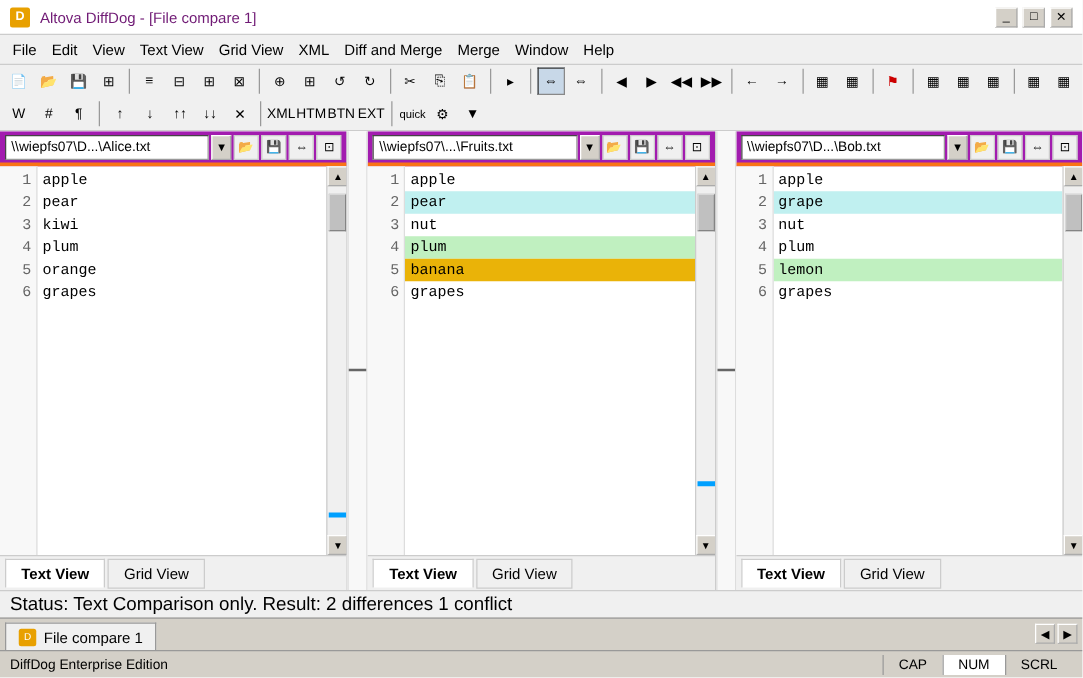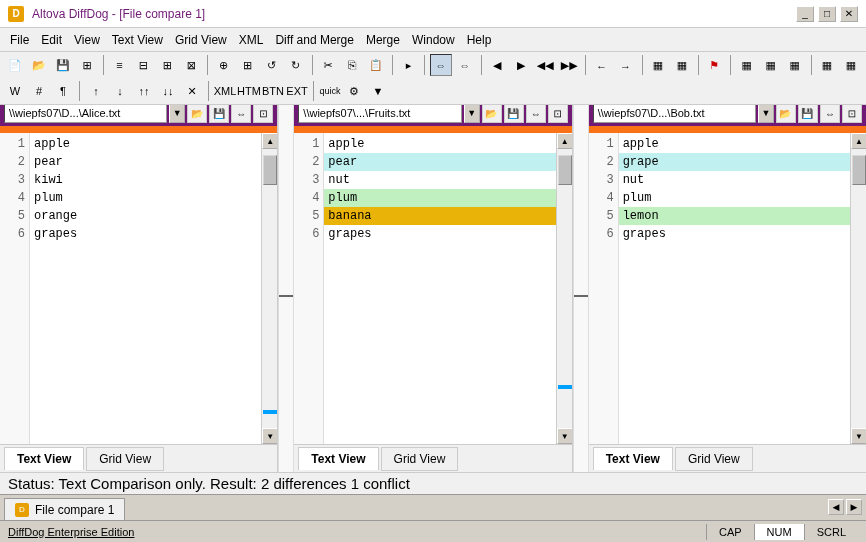--- a/index.html
+++ b/index.html
@@ -22,21 +22,21 @@
     .toolbar-sep { width: 1px; height: 20px; background: #999; margin: 0 3px; }
     .tb-btn { width: 22px; height: 22px; background: #f0f0f0; border: 1px solid transparent; cursor: pointer; display: flex; align-items: center; justify-content: center; font-size: 11px; flex-shrink: 0; }
     .tb-btn.active { background: #c8d8e8; border: 1px inset #888; }
     
     
     .main-area { display: flex; flex: 1; overflow: hidden; background: #fff; }
     
     .diff-panel { display: flex; flex-direction: column; border-right: 1px solid #ccc; flex: 1; min-width: 0; }
     .diff-panel:last-child { border-right: none; }
     
-    .panel-header { background: #701a75; border-bottom: 7px solid #f97316; padding: 3px 4px; display: flex; align-items: flex-end; gap: 2px; flex-shrink: 0; height: 28px; }
+    .panel-header { background: #a21caf; border-bottom: 3px solid #f97316; padding: 3px 4px; display: flex; align-items: flex-start; gap: 2px; flex-shrink: 0; height: 28px; }
     .path-combo { flex: 1; background: #fff; border: 1px inset #999; padding: 1px 4px; font-size: 11px; height: 20px; display: flex; align-items: center; }
     .path-combo-arrow { width: 16px; height: 20px; background: #d4d0c8; border: 1px outset #fff; display: flex; align-items: center; justify-content: center; font-size: 9px; cursor: pointer; flex-shrink: 0; }
     .panel-header-btn { width: 20px; height: 20px; background: #f0f0f0; border: 1px solid #ccc; cursor: pointer; display: flex; align-items: center; justify-content: center; font-size: 10px; flex-shrink: 0; }
     
     .diff-content { flex: 1; overflow: hidden; position: relative; display: flex; }
     .line-numbers { width: 30px; background: #f8f8f8; border-right: 1px solid #ddd; flex-shrink: 0; padding-top: 2px; }
     .line-num { height: 18px; text-align: right; padding-right: 4px; font-family: 'Courier New', monospace; font-size: 12px; color: #666; line-height: 18px; }
     .lines-content { flex: 1; overflow: hidden; padding-top: 2px; }
     .diff-line { height: 18px; font-family: 'Courier New', monospace; font-size: 12px; padding-left: 4px; line-height: 18px; white-space: nowrap; }
     .diff-line.changed { background: #c0f0c0; }
@@ -58,21 +58,21 @@
     
     
     .bottom-tab-bar { background: #d4d0c8; height: 26px; display: flex; align-items: flex-end; padding: 0 4px; border-top: 1px solid #999; flex-shrink: 0; position: relative; }
     .bottom-tab { background: #f0f0f0; border: 1px solid #999; border-bottom: none; padding: 2px 10px; font-size: 12px; cursor: pointer; height: 22px; display: flex; align-items: center; gap: 6px; }
     .bottom-tab-icon { width: 14px; height: 14px; background: #e8a000; border-radius: 2px; display: flex; align-items: center; justify-content: center; font-size: 8px; color: #fff; }
     .bottom-nav-arrows { position: absolute; right: 4px; top: 4px; display: flex; gap: 2px; }
     .nav-arrow { width: 16px; height: 16px; background: #d4d0c8; border: 1px outset #fff; display: flex; align-items: center; justify-content: center; font-size: 9px; cursor: pointer; }
     
     
     .very-bottom { background: #d4d0c8; height: 22px; display: flex; align-items: center; padding: 0 8px; font-size: 11px; border-top: 1px solid #999; flex-shrink: 0; }
-    .very-bottom-text { flex: 1; text-decoration: underline; }
+    .very-bottom-text { flex: 1; }
     .status-indicators { display: flex; gap: 0; }
     .status-ind { padding: 2px 12px; border-left: 1px solid #999; font-size: 11px; }
     .status-ind.active { background: #fff; }
   </style>
 </head>
 <body>
 
 <div class="title-bar">
   <div class="title-bar-icon">D</div>
   <span class="title-bar-text">Altova DiffDog - [File compare 1]</span>

